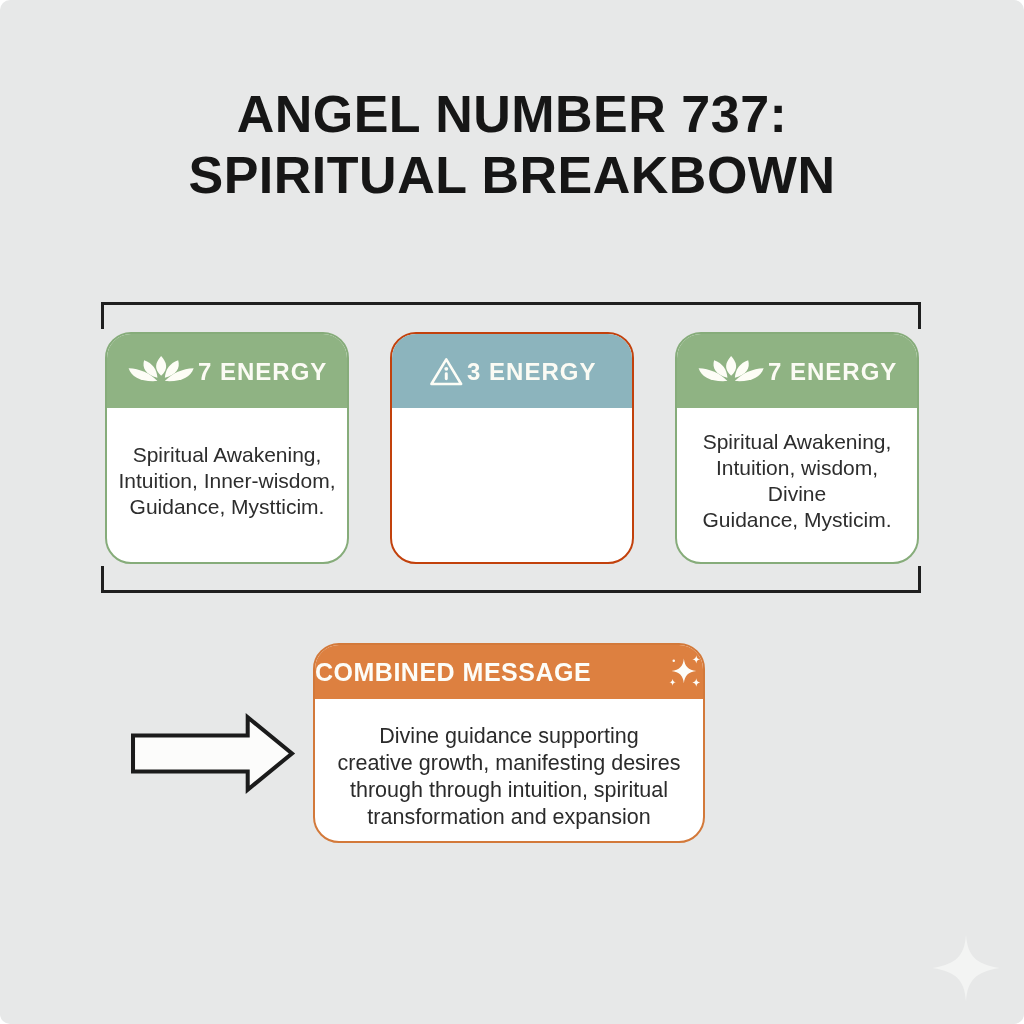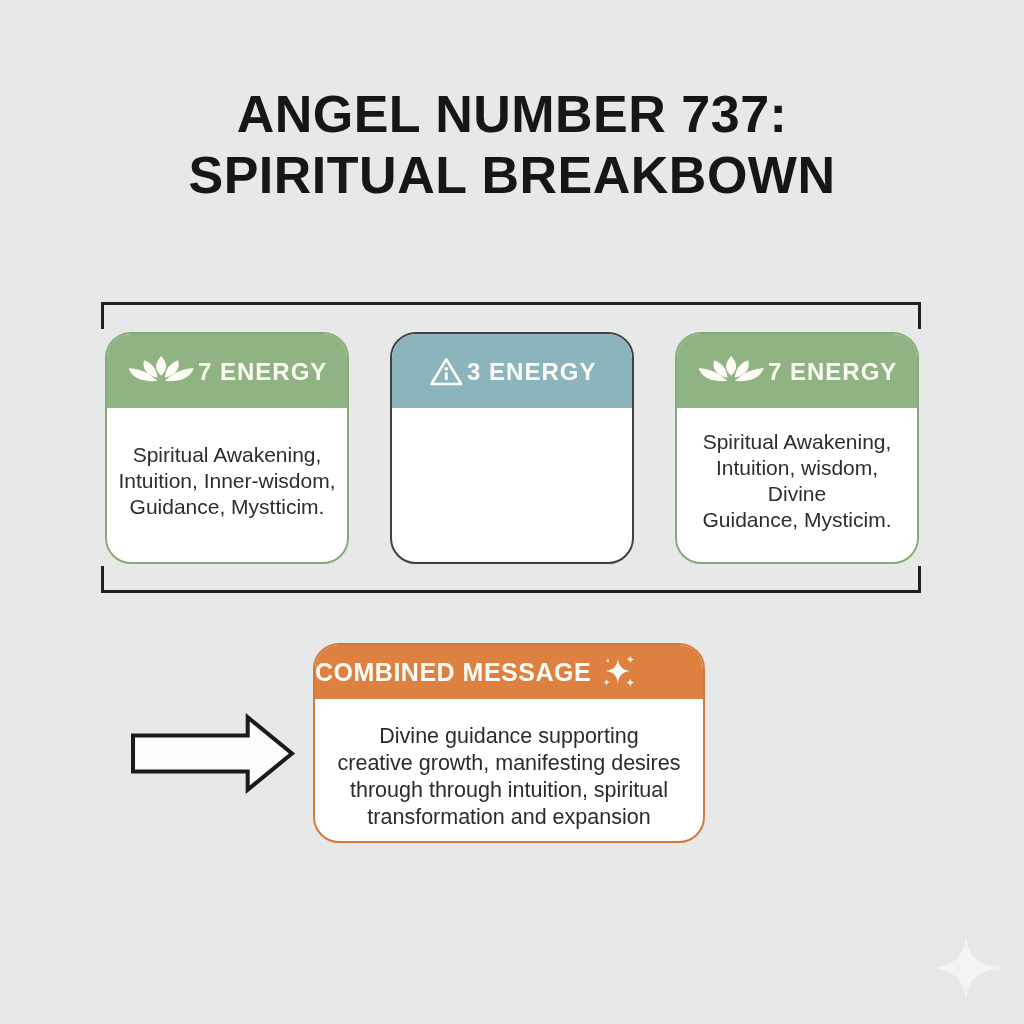--- a/index.html
+++ b/index.html
@@ -1,38 +1,39 @@
 <!DOCTYPE html>
 <html><head>
 <meta charset="utf-8">
 <style>
   html,body{margin:0;padding:0;}
   .stage{
     position:relative;width:1024px;height:1024px;background:#e7e8e8;overflow:hidden;
     font-family:"Liberation Sans", sans-serif;
+    border-radius:10px;
   }
   
   .title{
     position:absolute;top:84px;left:0;width:100%;margin:0;
     text-align:center;font-weight:700;font-size:52px;line-height:1.18;
     letter-spacing:0.5px;color:#161616;
   }
   .title-line{display:block;}
   
   .bracket{position:absolute;left:101px;width:820px;height:27px;box-sizing:border-box;}
   .bracket-top{top:302px;border-top:3px solid #1f1f1f;border-left:3px solid #1f1f1f;border-right:3px solid #1f1f1f;}
   .bracket-bottom{top:566px;border-bottom:3px solid #1f1f1f;border-left:3px solid #1f1f1f;border-right:3px solid #1f1f1f;}
   
   .card{
     position:absolute;top:332px;width:244px;height:232px;background:#ffffff;
     border-radius:26px;box-sizing:border-box;overflow:hidden;
     display:flex;flex-direction:column;
   }
   .card-green{border:2px solid #86ac7a;}
-  .card-blue{border:2px solid #404040;}
+  .card-blue{border:2px solid #c2410c;}
   .card-header{
     flex:0 0 72px;display:flex;flex-direction:row;align-items:center;justify-content:center;
     gap:3px;padding-top:2px;
   }
   .card-green .card-header{background:#8fb383;}
   .card-blue .card-header{background:#8cb4bd;}
   .card-icon{display:block;height:32px;}
   .card-icon svg{display:block;height:100%;}
   .card-label{
     color:#fbfbf4;font-weight:700;font-size:24px;letter-spacing:1px;line-height:1;
@@ -45,21 +46,21 @@
   
   .arrow{position:absolute;left:130px;top:712px;width:167px;height:83px;}
   .arrow svg{display:block;width:100%;height:100%;}
   
   .combined{
     position:absolute;left:313px;top:643px;width:392px;height:200px;background:#ffffff;
     border:2px solid #d3793a;border-radius:26px;box-sizing:border-box;overflow:hidden;
     display:flex;flex-direction:column;
   }
   .combined-header{
-    flex:0 0 54px;background:#dd8040;display:flex;align-items:center;justify-content:flex-start;gap:10px;
+    flex:0 0 54px;background:#dd8040;display:flex;align-items:center;justify-content:space-between;gap:10px;
   }
   .combined-label{color:#fdfdf8;font-weight:700;font-size:25px;letter-spacing:0.5px;line-height:1;}
   .combined-icon{display:block;height:36px;}
   .combined-icon svg{display:block;height:100%;}
   .combined-body{
     flex:1;display:flex;align-items:center;justify-content:center;
     padding:24px 14px 12px;text-align:center;color:#2b2b2b;
     font-size:21.5px;line-height:1.25;white-space:pre-line;
   }
   

